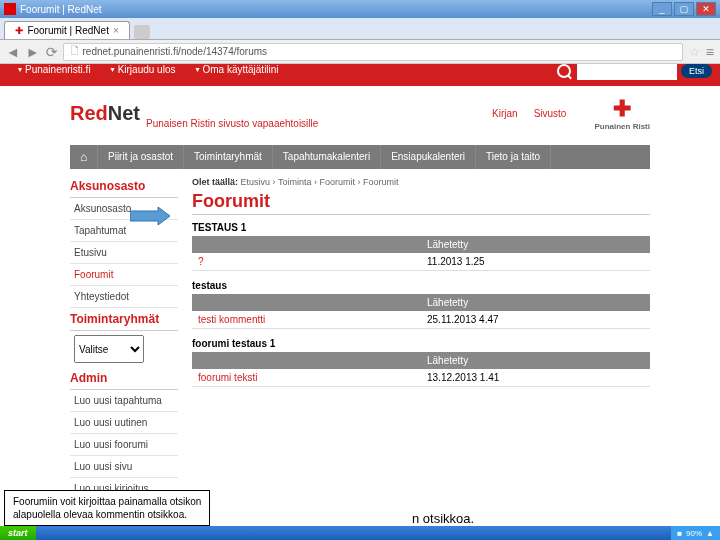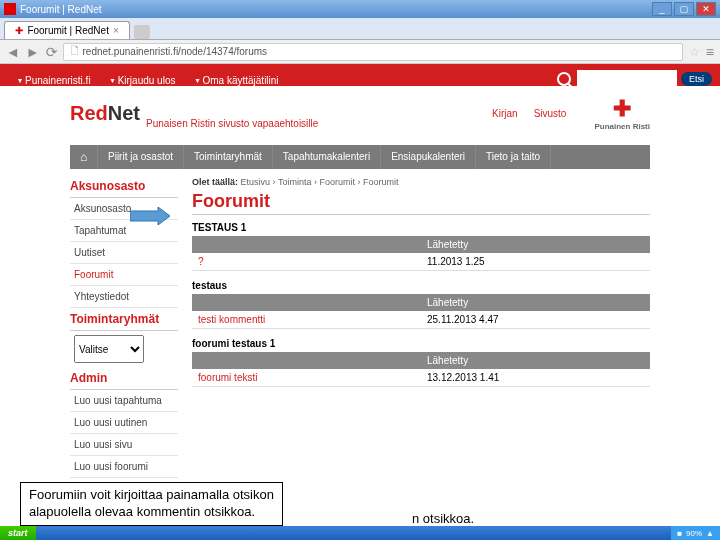--- a/index.html
+++ b/index.html
@@ -12,21 +12,21 @@
 .tabrow{height:22px;background:#dde7f5;border-bottom:1px solid #aaa;display:flex;align-items:flex-end;padding-left:4px}
 .tab{background:#fff;border:1px solid #999;border-bottom:none;border-radius:3px 3px 0 0;padding:3px 10px;font-size:10px;display:flex;align-items:center;gap:4px}
 .tab .x{color:#888;font-size:10px}
 .addtab{width:16px;height:14px;background:#ccc;margin-left:4px;border-radius:2px}
 .urlrow{height:24px;background:#f0f0f0;border-bottom:1px solid #ccc;display:flex;align-items:center;padding:0 6px;gap:6px}
 .navarr{color:#888;font-size:14px}
 .urlbox{flex:1;background:#fff;border:1px solid #ccc;border-radius:2px;height:18px;display:flex;align-items:center;padding:0 6px;font-size:10px;color:#555}
 .urlbox .globe{margin-right:4px;color:#888}
 .star{color:#ccc;font-size:12px}
 .menu3{color:#888;font-size:14px}
-.redbar{height:22px;background:#d21e1e;display:flex;align-items:flex-end;padding:0 8px;color:#fff;font-size:10px}
+.redbar{height:22px;background:#d21e1e;display:flex;align-items:flex-start;padding:0 8px;color:#fff;font-size:10px}
 .redbar .ritem{padding:0 10px;display:flex;align-items:center;gap:3px}
 .redbar .ritem:before{content:"▾";font-size:8px}
 .redbar .sp{flex:1}
 .redbar .srch{width:14px;height:14px;border:2px solid #fff;border-radius:50%;position:relative;margin-right:6px}
 .redbar .srch:after{content:"";position:absolute;width:5px;height:2px;background:#fff;bottom:-2px;right:-3px;transform:rotate(45deg)}
 .redbar input{width:100px;height:16px;border:none;font-size:10px;padding:0 4px}
 .redbar .ebtn{background:#003d7a;color:#fff;padding:2px 8px;margin-left:4px;border-radius:7px;font-size:9px}
 .page{padding:0 70px}
 .hdr{display:flex;align-items:center;padding:10px 0 14px}
 .logo{font-size:20px;font-weight:bold}
@@ -50,21 +50,21 @@
 .bc b{color:#333}
 .ptitle{color:#d21e1e;font-size:18px;font-weight:bold;padding:2px 0;border-bottom:1px solid #ccc;margin-bottom:4px}
 .ft{font-weight:bold;font-size:10px;padding:3px 0}
 .tbl{width:100%;border-collapse:collapse;font-size:10px;margin-bottom:6px}
 .tbl th{background:#888;color:#fff;text-align:left;padding:3px 6px;font-weight:normal}
 .tbl td{padding:3px 6px;border-bottom:1px solid #ddd}
 .tbl .col1{width:50%}
 .link{color:#d21e1e}
 .arrow{position:absolute;left:60px;top:32px;width:40px;height:18px}
 .arrow svg{width:100%;height:100%}
-.caption{position:absolute;bottom:14px;left:20px;background:#fff;border:1px solid #000;padding:4px 8px;font-size:13px;line-height:1.3;z-index:5}
+.caption{position:absolute;bottom:14px;left:4px;background:#fff;border:1px solid #000;padding:4px 8px;font-size:10px;line-height:1.3;z-index:5}
 .caption2{position:absolute;bottom:14px;left:412px;font-size:13px}
 .taskbar{position:absolute;bottom:0;left:0;right:0;height:14px;background:linear-gradient(#3a7fd8,#1a5fb8);display:flex;align-items:flex-start}
 .startbtn{background:linear-gradient(#4c0,#2a0);color:#fff;font-size:9px;padding:0 8px;height:14px;display:flex;align-items:center;font-style:italic;font-weight:bold}
 .tasksp{flex:1}
 .tray{background:#3a9ff0;height:14px;padding:0 6px;display:flex;align-items:center;gap:4px;font-size:8px;color:#fff}
 </style>
 </head>
 <body>
 
 <div class="titlebar">
@@ -134,30 +134,30 @@
   <div class="cols">
     <div class="arrow">
       <svg viewBox="0 0 40 18">
           <polygon points="0,4 28,4 28,0 40,9 28,18 28,14 0,14" fill="#5b9bd5" stroke="#2e75b6"></polygon>
         </svg>
     </div>
     <div class="side">
       <div class="sh">Aksunosasto</div>
       <div class="sitem">Aksunosasto</div>
       <div class="sitem">Tapahtumat</div>
-      <div class="sitem">Uutiset</div>
+      <div class="sitem">Etusivu</div>
       <div class="sitem act">Foorumit</div>
       <div class="sitem">Yhteystiedot</div>
       <div class="sh">Toimintaryhmät</div>
       <select class="sel"><option>Valitse</option></select>
       <div class="sh">Admin</div>
       <div class="sitem">Luo uusi tapahtuma</div>
       <div class="sitem">Luo uusi uutinen</div>
+      <div class="sitem">Luo uusi foorumi</div>
       <div class="sitem">Luo uusi sivu</div>
-      <div class="sitem">Luo uusi foorumi</div>
       <div class="sitem">Luo uusi kirjoitus foorumille</div>
       <div class="sitem">Hallitse valikon linkkejä</div>
       <div class="sitem">Lisää linkki valikkoon</div>
       
       
     </div>
 
     <div class="main">
       <div class="bc"><b>Olet täällä:</b> <span>Etusivu › Toiminta › Foorumit › Foorumit</span></div>
       <div class="ptitle">Foorumit</div>

